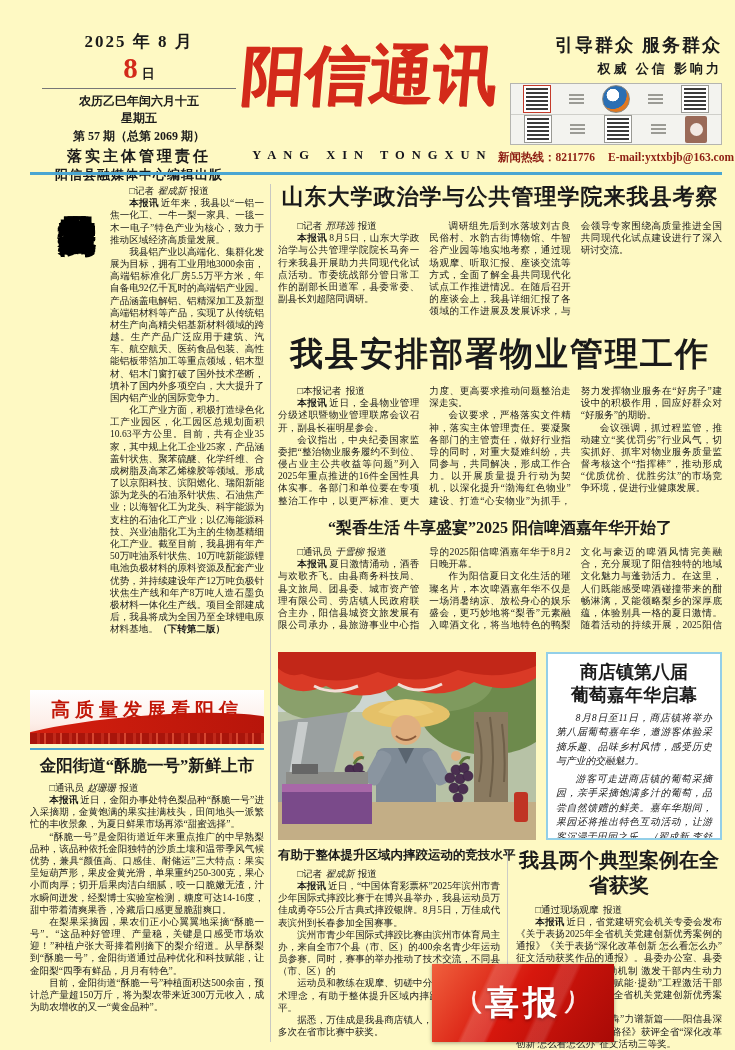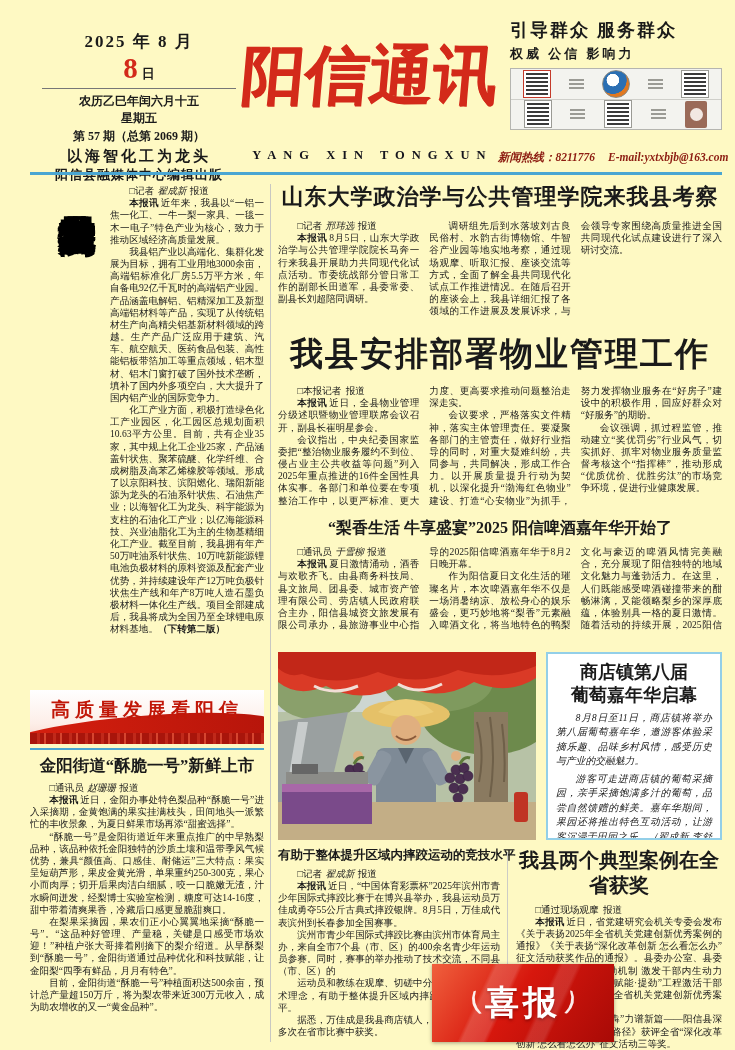--- a/index.html
+++ b/index.html
@@ -23,37 +23,37 @@
   .h-dayunit{font-size:13px;font-weight:bold;}
   .h-sep{height:1px;background:#777;margin:5px 6px 4px;}
   .h-small{font-size:12px;font-weight:bold;line-height:1.45;}
   .h-org{font-size:15px;font-weight:bold;letter-spacing:3px;margin-top:2px;white-space:nowrap;}
   .h-pub{font-size:13px;font-weight:bold;letter-spacing:1px;white-space:nowrap;}
   .h-title{left:228px;top:42px;width:282px;text-align:center;font-size:64px;line-height:1.05;
            font-weight:900;color:var(--masthead_red);white-space:nowrap;transform:skewX(-5deg);
            text-shadow:1px 1px 0 var(--masthead_red);}
   .h-pinyin{left:250px;top:148px;width:245px;text-align:center;font-size:12.5px;font-weight:bold;
             letter-spacing:7px;white-space:nowrap;color:#15151d;}
-  .h-right{left:510px;top:18px;width:212px;text-align:left;}
+  .h-right{left:510px;top:33px;width:212px;text-align:right;}
   .slogan1{font-size:18px;font-weight:900;letter-spacing:2px;font-family:"Liberation Sans","DejaVu Sans",sans-serif;}
   .slogan2{font-size:13px;font-weight:bold;letter-spacing:3px;margin-top:3px;}
   .qr-strip{margin-top:5px;border:1px solid #b5b5b0;background:#f3f3ef;height:62px;display:flex;flex-direction:column;box-sizing:border-box;}
   .qr-row{flex:1;display:flex;align-items:center;justify-content:space-around;padding:0 4px;}
   .qr-row.first{border-bottom:1px solid #cfcfca;}
   .qr{width:22px;height:22px;border:2px solid #fff;outline:1px solid #9a9a94;
       background-image:repeating-linear-gradient(0deg,#3a3a3a 0 2px,#fff 2px 4px),
                        repeating-linear-gradient(90deg,#3a3a3a 0 2px,rgba(255,255,255,0) 2px 4px);}
   .qr.red-frame{outline:1px solid #c43a2a;}
   .qr-label{width:15px;display:flex;flex-direction:column;gap:2px;}
   .qr-label i{height:2px;background:#9b9b95;display:block;}
   .logo-circle{width:26px;height:26px;border-radius:50%;border:1px solid #8a8a84;
       background:radial-gradient(circle at 38% 35%,#ffffff 0 26%,#2b6fb3 28% 58%,#e07820 60% 100%);}
   .brown-badge{width:22px;height:27px;background:#9a6a58;border-radius:2px;display:flex;align-items:center;justify-content:center;}
   .brown-badge b{width:13px;height:13px;border-radius:50%;background:#f2e8e2;display:block;}
-  .h-hotline{left:498px;top:150px;width:230px;font-size:11.5px;font-weight:bold;color:var(--hotline_red);white-space:nowrap;font-style:italic;}
+  .h-hotline{left:498px;top:150px;width:230px;font-size:11.5px;font-weight:bold;color:var(--hotline_red);white-space:nowrap;}
   .h-hotline span{margin-right:10px;}
   .blue-rule{left:30px;top:172px;width:692px;height:3px;background:var(--rule_blue);}
 
   
   .main{left:30px;top:182px;width:692px;height:862px;}
   .vdiv-left{left:240px;top:2px;width:1px;height:858px;background:#c8c8c2;}
   .col-left{left:0;top:0;width:234px;height:862px;}
   .col-main{left:248px;top:0;width:444px;height:862px;}
 
   
@@ -127,21 +127,21 @@
   <div class="abs h-left">
     <div class="h-date1">2025 年 8 月</div>
     <div class="h-date2">
       <span class="h-day">8</span>
       <span class="h-dayunit">日</span>
     </div>
     <div class="h-sep"></div>
     <div class="h-small">农历乙巳年闰六月十五</div>
     <div class="h-small">星期五</div>
     <div class="h-small">第 57 期（总第 2069 期）</div>
-    <div class="h-org">以海智化工为龙头</div>
+    <div class="h-org">落实主体管理责任</div>
     <div class="h-pub">阳信县融媒体中心编辑出版</div>
   </div>
 
   <div class="abs h-title">阳信通讯</div>
   <div class="abs h-pinyin">YANG XIN TONGXUN</div>
 
   <div class="abs h-right">
     <div class="slogan1">引导群众 服务群众</div>
     <div class="slogan2">权威 公信 影响力</div>
     <div class="qr-strip">

